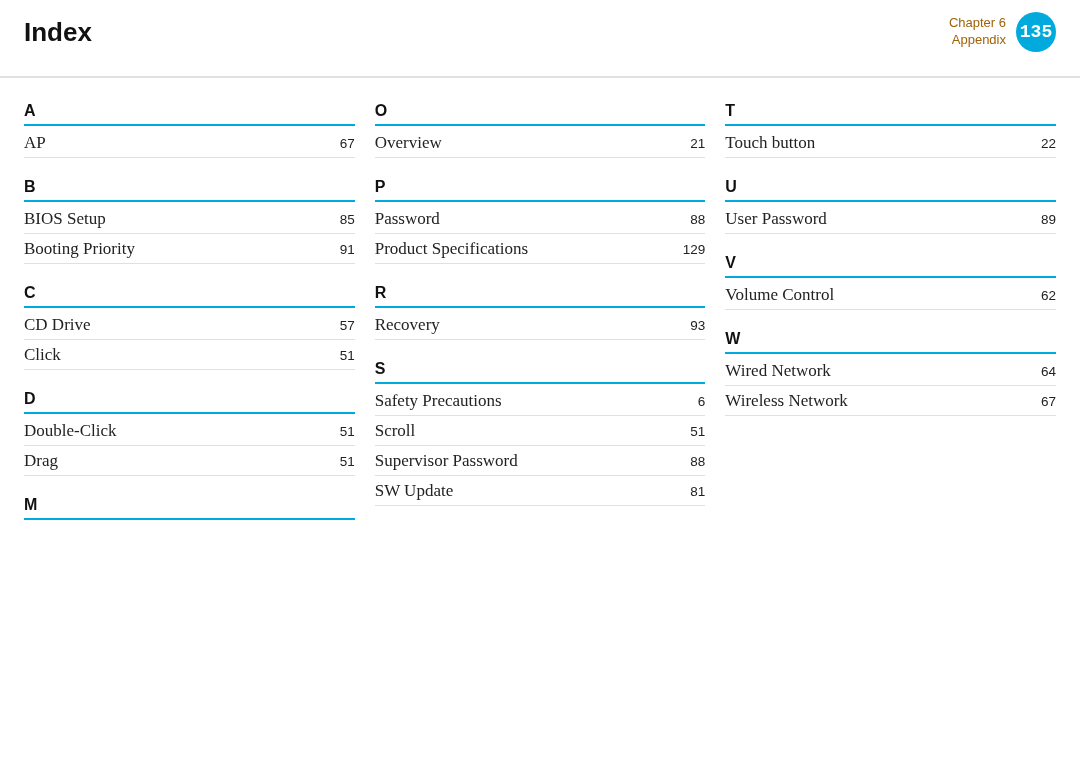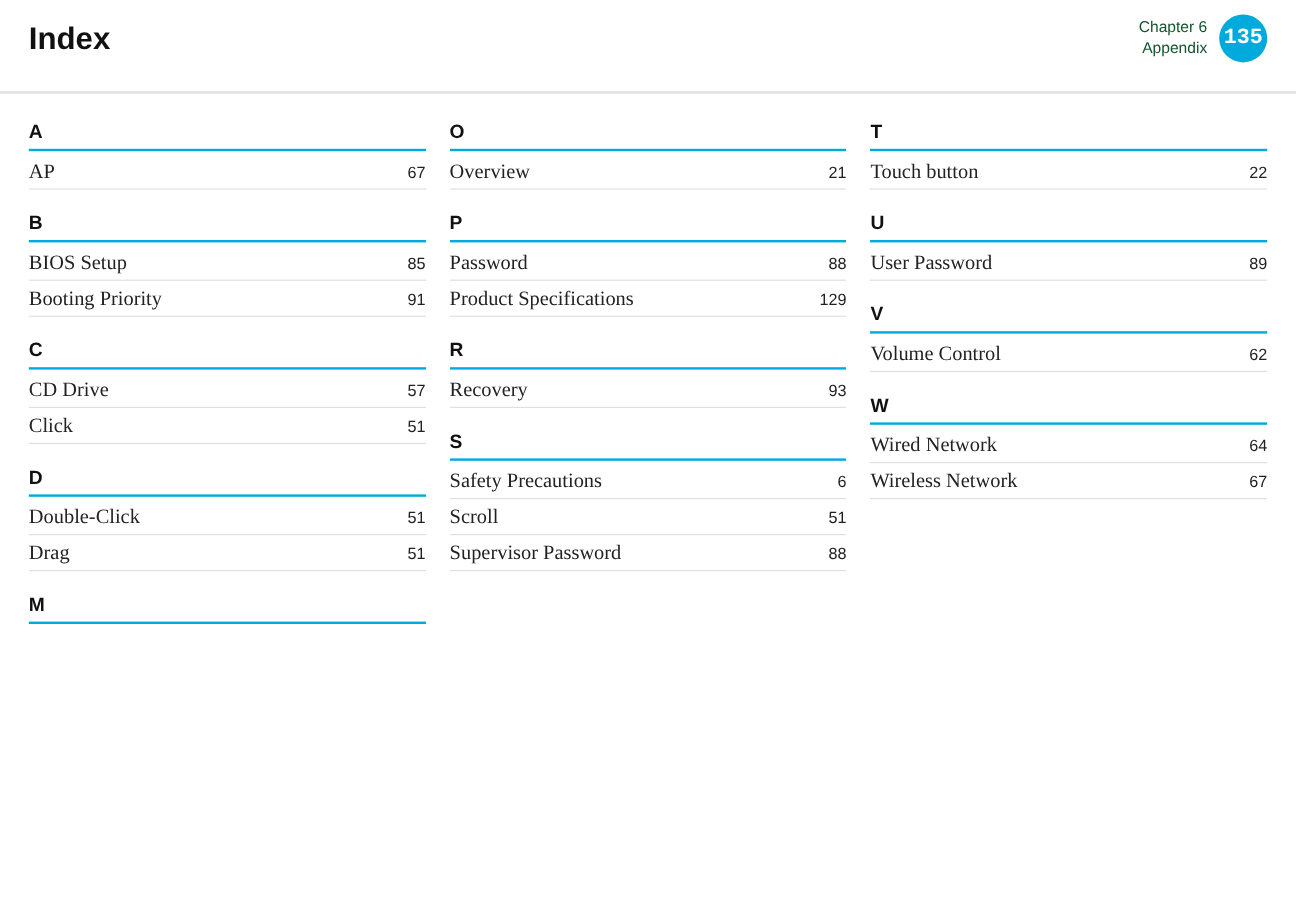--- a/index.html
+++ b/index.html
@@ -30,21 +30,21 @@
     }
 
     .header-chapter {
       display: flex;
       align-items: center;
       gap: 0;
       font-size: 13px;
     }
 
     .chapter-text {
-      color: #14532d;
+      color: #a16207;
       text-align: right;
       line-height: 1.3;
     }
 
     .chapter-badge {
       background: #00aadd;
       color: white;
       font-size: 18px;
       font-weight: bold;
       border-radius: 50%;
@@ -204,20 +204,24 @@
           <span class="entry-page">6</span>
         </div>
         <div class="index-entry">
           <span class="entry-label">Scroll</span>
           <span class="entry-page">51</span>
         </div>
         <div class="index-entry">
           <span class="entry-label">Supervisor Password</span>
           <span class="entry-page">88</span>
         </div>
+        <div class="index-entry">
+          <span class="entry-label">SW Update</span>
+          <span class="entry-page">81</span>
+        </div>
       </div>
     </div>
     <div class="column">
       <div class="section">
         <span class="section-letter">T</span>
         <div class="index-entry">
           <span class="entry-label">Touch button</span>
           <span class="entry-page">22</span>
         </div>
       </div>

